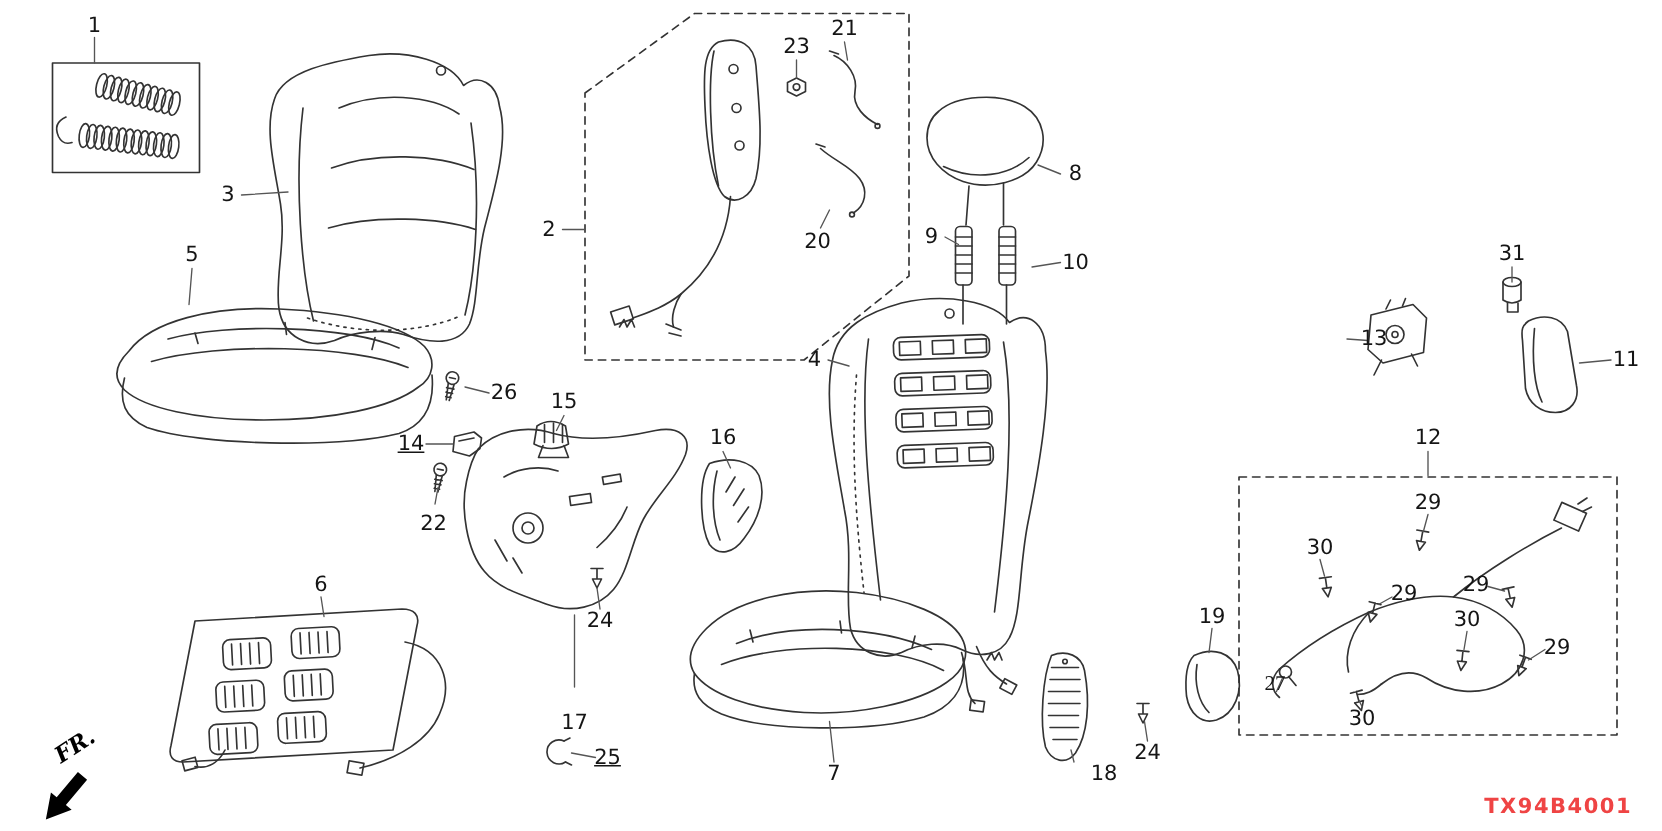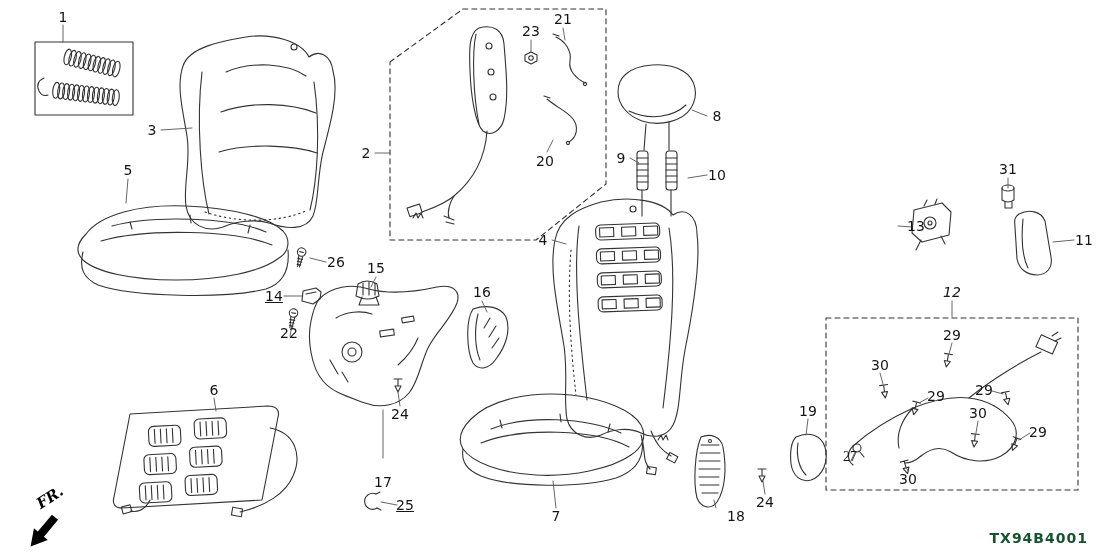--- a/index.html
+++ b/index.html
@@ -9,21 +9,21 @@
     overflow:hidden; font-family:"DejaVu Sans", sans-serif;
   }
   svg.art { position:absolute; left:0; top:0; }
   .callout {
     position:absolute; transform:translate(-50%,-50%);
     font-size:14px; color:#151515; font-family:"DejaVu Sans", sans-serif;
     white-space:nowrap; user-select:none;
   }
   .diagram-code {
     position:absolute; right:20px; bottom:8px;
-    font-size:14px; font-weight:bold; letter-spacing:1px; color:#14532d;
+    font-size:14px; font-weight:bold; letter-spacing:1px; color:#ef4444;
     font-family:"DejaVu Sans", sans-serif;
     margin-top:12px;
   }
   .fr-label {
     position:absolute; left:38px; top:496px;
     font-size:15px; font-weight:bold; font-style:italic; color:#000;
     transform:rotate(-33deg); transform-origin:left center;
     font-family:"DejaVu Serif", serif;
   }
 </style>
@@ -325,25 +325,25 @@
       <span class="callout" style="left: 563px; top: 19px;">21</span>
       <span class="callout" style="left: 545px; top: 161px;">20</span>
       <span class="callout" style="left: 717px; top: 116px;">8</span>
       <span class="callout" style="left: 621px; top: 158px;">9</span>
       <span class="callout" style="left: 717px; top: 175px;">10</span>
       <span class="callout" style="left: 543px; top: 240px;">4</span>
       <span class="callout" style="left: 336px; top: 262px;">26</span>
       <span class="callout" style="left: 376px; top: 268px;">15</span>
       <span class="callout" style="left: 274px; top: 296px; text-decoration: underline;">14</span>
       <span class="callout" style="left: 482px; top: 292px;">16</span>
-      <span class="callout" style="left: 289px; top: 333px;">22</span>
+      <span class="callout" style="left: 289px; top: 349px;">22</span>
       <span class="callout" style="left: 888px; top: 226px; margin-left: 28px;">13</span>
       <span class="callout" style="left: 1008px; top: 169px;">31</span>
       <span class="callout" style="left: 1084px; top: 240px;">11</span>
-      <span class="callout" style="left: 952px; top: 292px; font-style: italic;">12</span>
+      <span class="callout" style="left: 952px; top: 292px;">12</span>
       <span class="callout" style="left: 952px; top: 335px;">29</span>
       <span class="callout" style="left: 880px; top: 365px;">30</span>
       <span class="callout" style="left: 936px; top: 396px;">29</span>
       <span class="callout" style="left: 984px; top: 390px;">29</span>
       <span class="callout" style="left: 978px; top: 413px;">30</span>
       <span class="callout" style="left: 1038px; top: 432px;">29</span>
       <span class="callout" style="left: 908px; top: 479px;">30</span>
       <span class="callout" style="left: 850px; top: 457px; font-family: Liberation Serif, serif;">27</span>
       <span class="callout" style="left: 808px; top: 411px;">19</span>
       <span class="callout" style="left: 214px; top: 390px;">6</span>

